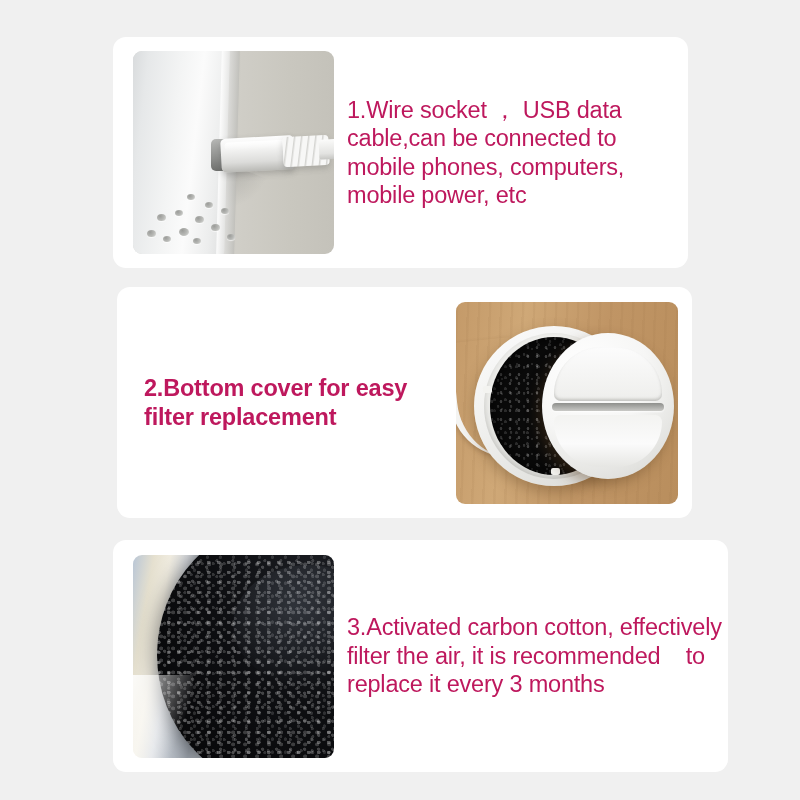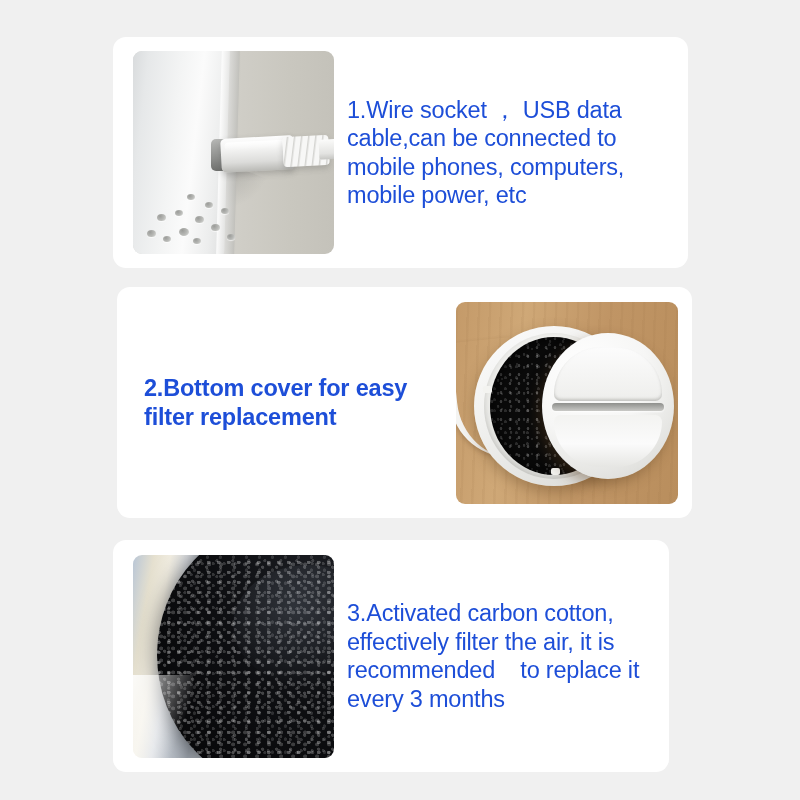--- a/index.html
+++ b/index.html
@@ -39,21 +39,21 @@
   }
 
   .card {
     position: absolute;
     background: #ffffff;
     border-radius: 13px;
     overflow: hidden;
   }
   .card-1 { left: 113px; top: 37px;  width: 575px; height: 231px; }
   .card-2 { left: 117px; top: 287px; width: 575px; height: 231px; }
-  .card-3 { left: 113px; top: 540px; width: 556px; height: 232px; }
+  .card-3 { left: 113px; top: 540px; width: 615px; height: 232px; }
 
   .card-inner {
     position: absolute;
     inset: 0;
     display: flex;
     align-items: center;
   }
   .card-inner.reverse { flex-direction: row-reverse; font-weight: bold; }
 
   
@@ -63,21 +63,21 @@
     overflow: hidden;
     flex: 0 0 auto;
   }
   .card-1 .photo { width: 201px; height: 203px; margin-left: 20px; }
   .card-2 .photo { width: 222px; height: 202px; margin-right: 14px; }
   .card-3 .photo { width: 201px; height: 203px; margin-left: 20px; }
 
   
   .caption {
     flex: 1 1 auto;
-    color: #1d4ed8;
+    color: #be185d;
     font-size: 23.5px;
     line-height: 28.5px;
     font-stretch: condensed;
     letter-spacing: -0.2px;
     word-spacing: 0px;
     white-space: pre-wrap;
   }
   .card-1 .caption { padding-left: 13px; padding-right: 4px; }
   .card-2 .caption { padding-left: 27px; padding-right: 6px; }
   .card-3 .caption { padding-left: 13px; padding-right: 6px; }

